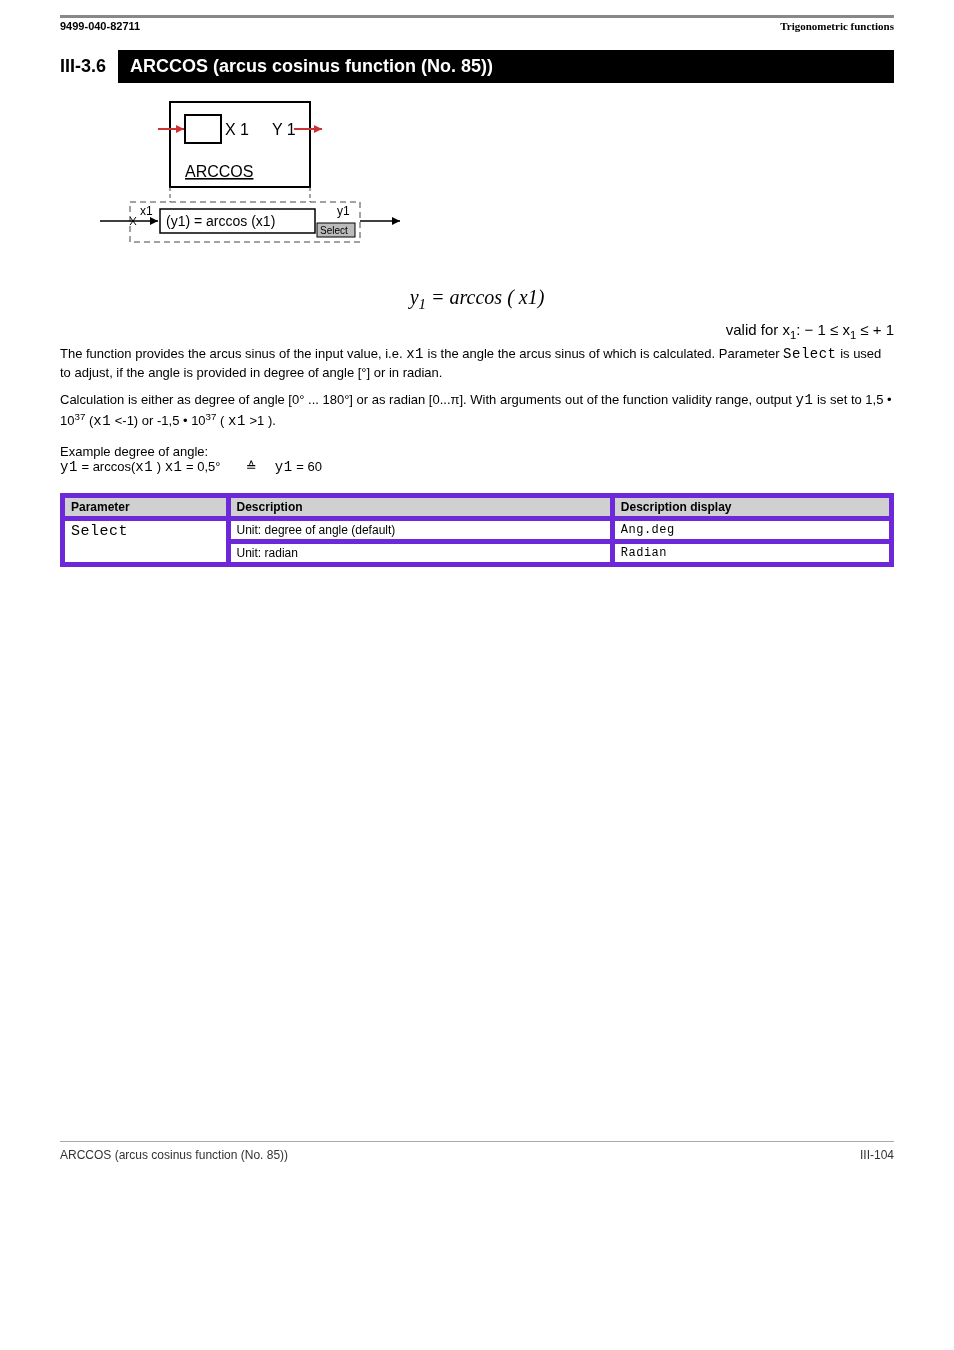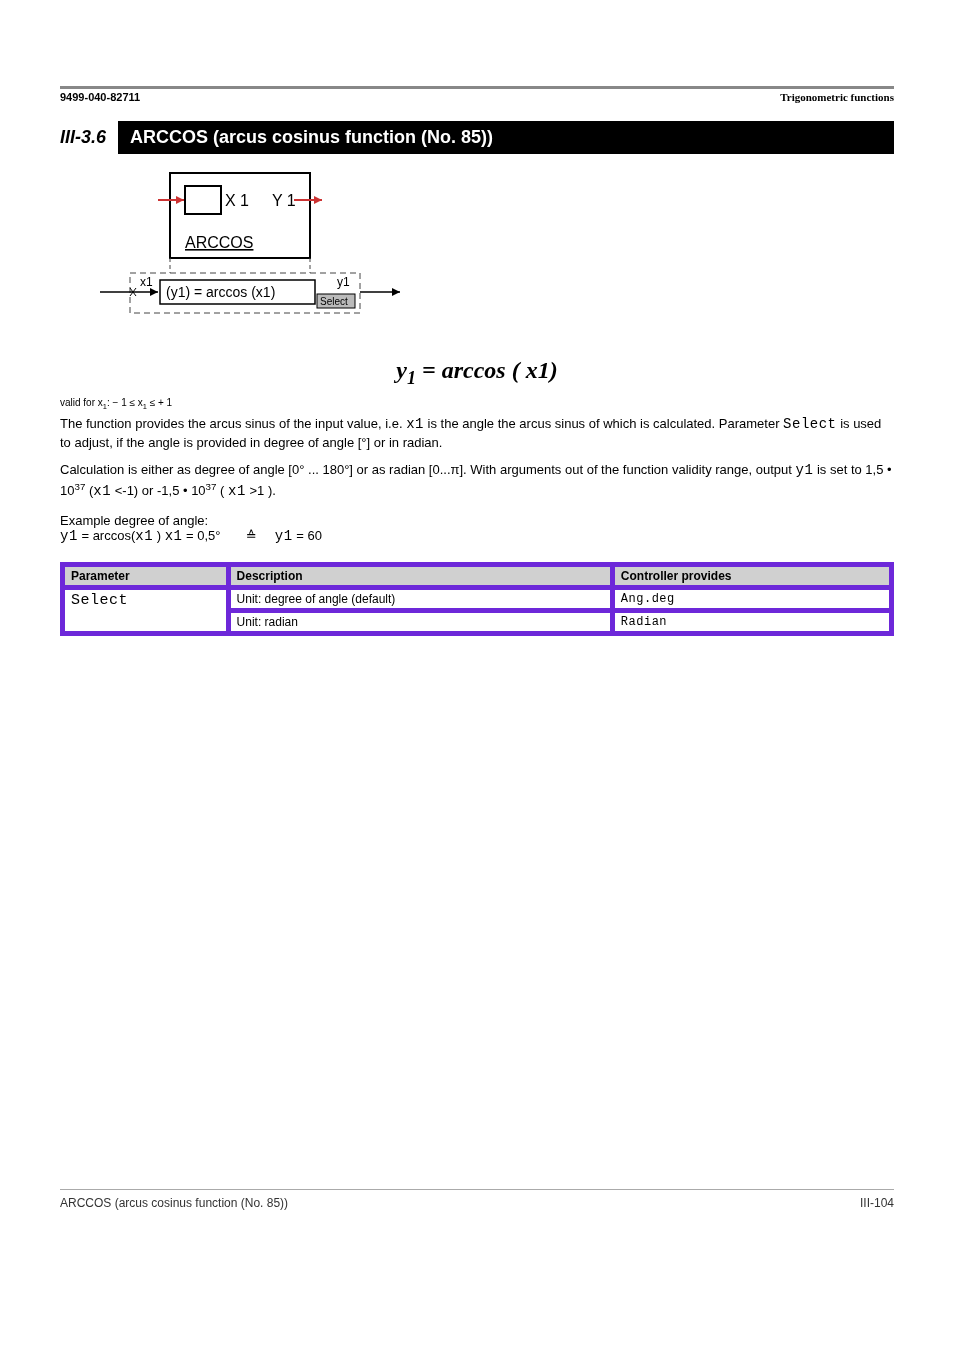--- a/index.html
+++ b/index.html
@@ -8,22 +8,21 @@
     font-family: Arial, Helvetica, sans-serif;
     font-size: 13px;
     color: #000;
     background: #fff;
   }
   .page {
     width: 954px;
     height: 1192px;
     position: relative;
     box-sizing: border-box;
-    padding: 38px 60px;
-    margin-top: 48px;
+    padding: 15px 60px;
   }
   .header-line {
     border-top: 3px solid #888;
     margin-bottom: 2px;
   }
   .header-row {
     display: flex;
     justify-content: space-between;
     font-size: 11px;
     margin-bottom: 18px;
@@ -40,45 +39,43 @@
     align-items: stretch;
     margin-bottom: 14px;
   }
   .section-num {
     background: #fff;
     color: #000;
     font-weight: bold;
     font-size: 18px;
     padding: 6px 12px 6px 0;
     white-space: nowrap;
-    font-style: italic;
   }
   .section-title {
     background: #000;
     color: #fff;
     font-weight: bold;
     font-size: 18px;
     padding: 6px 12px;
     flex: 1;
   }
   .diagram-wrap {
     text-align: left;
     margin: 10px 0 6px 0;
   }
   .formula {
     text-align: center;
     font-family: 'Times New Roman', serif;
     font-style: italic;
-    font-size: 24px;
+    font-size: 20px;
     margin: 2px 0 8px 0;
-    font-weight: bold;
   }
   .valid-line {
-    text-align: left;
-    font-size: 10px;
+    text-align: right;
+    font-size: 15px;
     margin-bottom: 4px;
   }
   .body-p {
     font-size: 13px;
     line-height: 1.35;
     margin: 0 0 10px 0;
   }
   .mono {
     font-family: 'Courier New', monospace;
     font-size: 14px;
@@ -203,21 +200,21 @@
     &nbsp;&nbsp;&nbsp;&nbsp;&nbsp;&nbsp;<span>≙</span>&nbsp;&nbsp;&nbsp;&nbsp;
     <span class="mono">y1</span><span> = 60</span>
   </div>
 
 
   <table class="param">
     <tbody>
         <tr>
       <th>Parameter</th>
       <th>Description</th>
-      <th>Controller provides</th>
+      <th>Description display</th>
     </tr>
     <tr>
       <td rowspan="2" class="mono" style="font-size:15px;">Select</td>
       <td>Unit: degree of angle (default)</td>
       <td class="mono">Ang.deg</td>
     </tr>
     <tr>
       <td>Unit: radian</td>
       <td class="mono">Radian</td>
     </tr>

